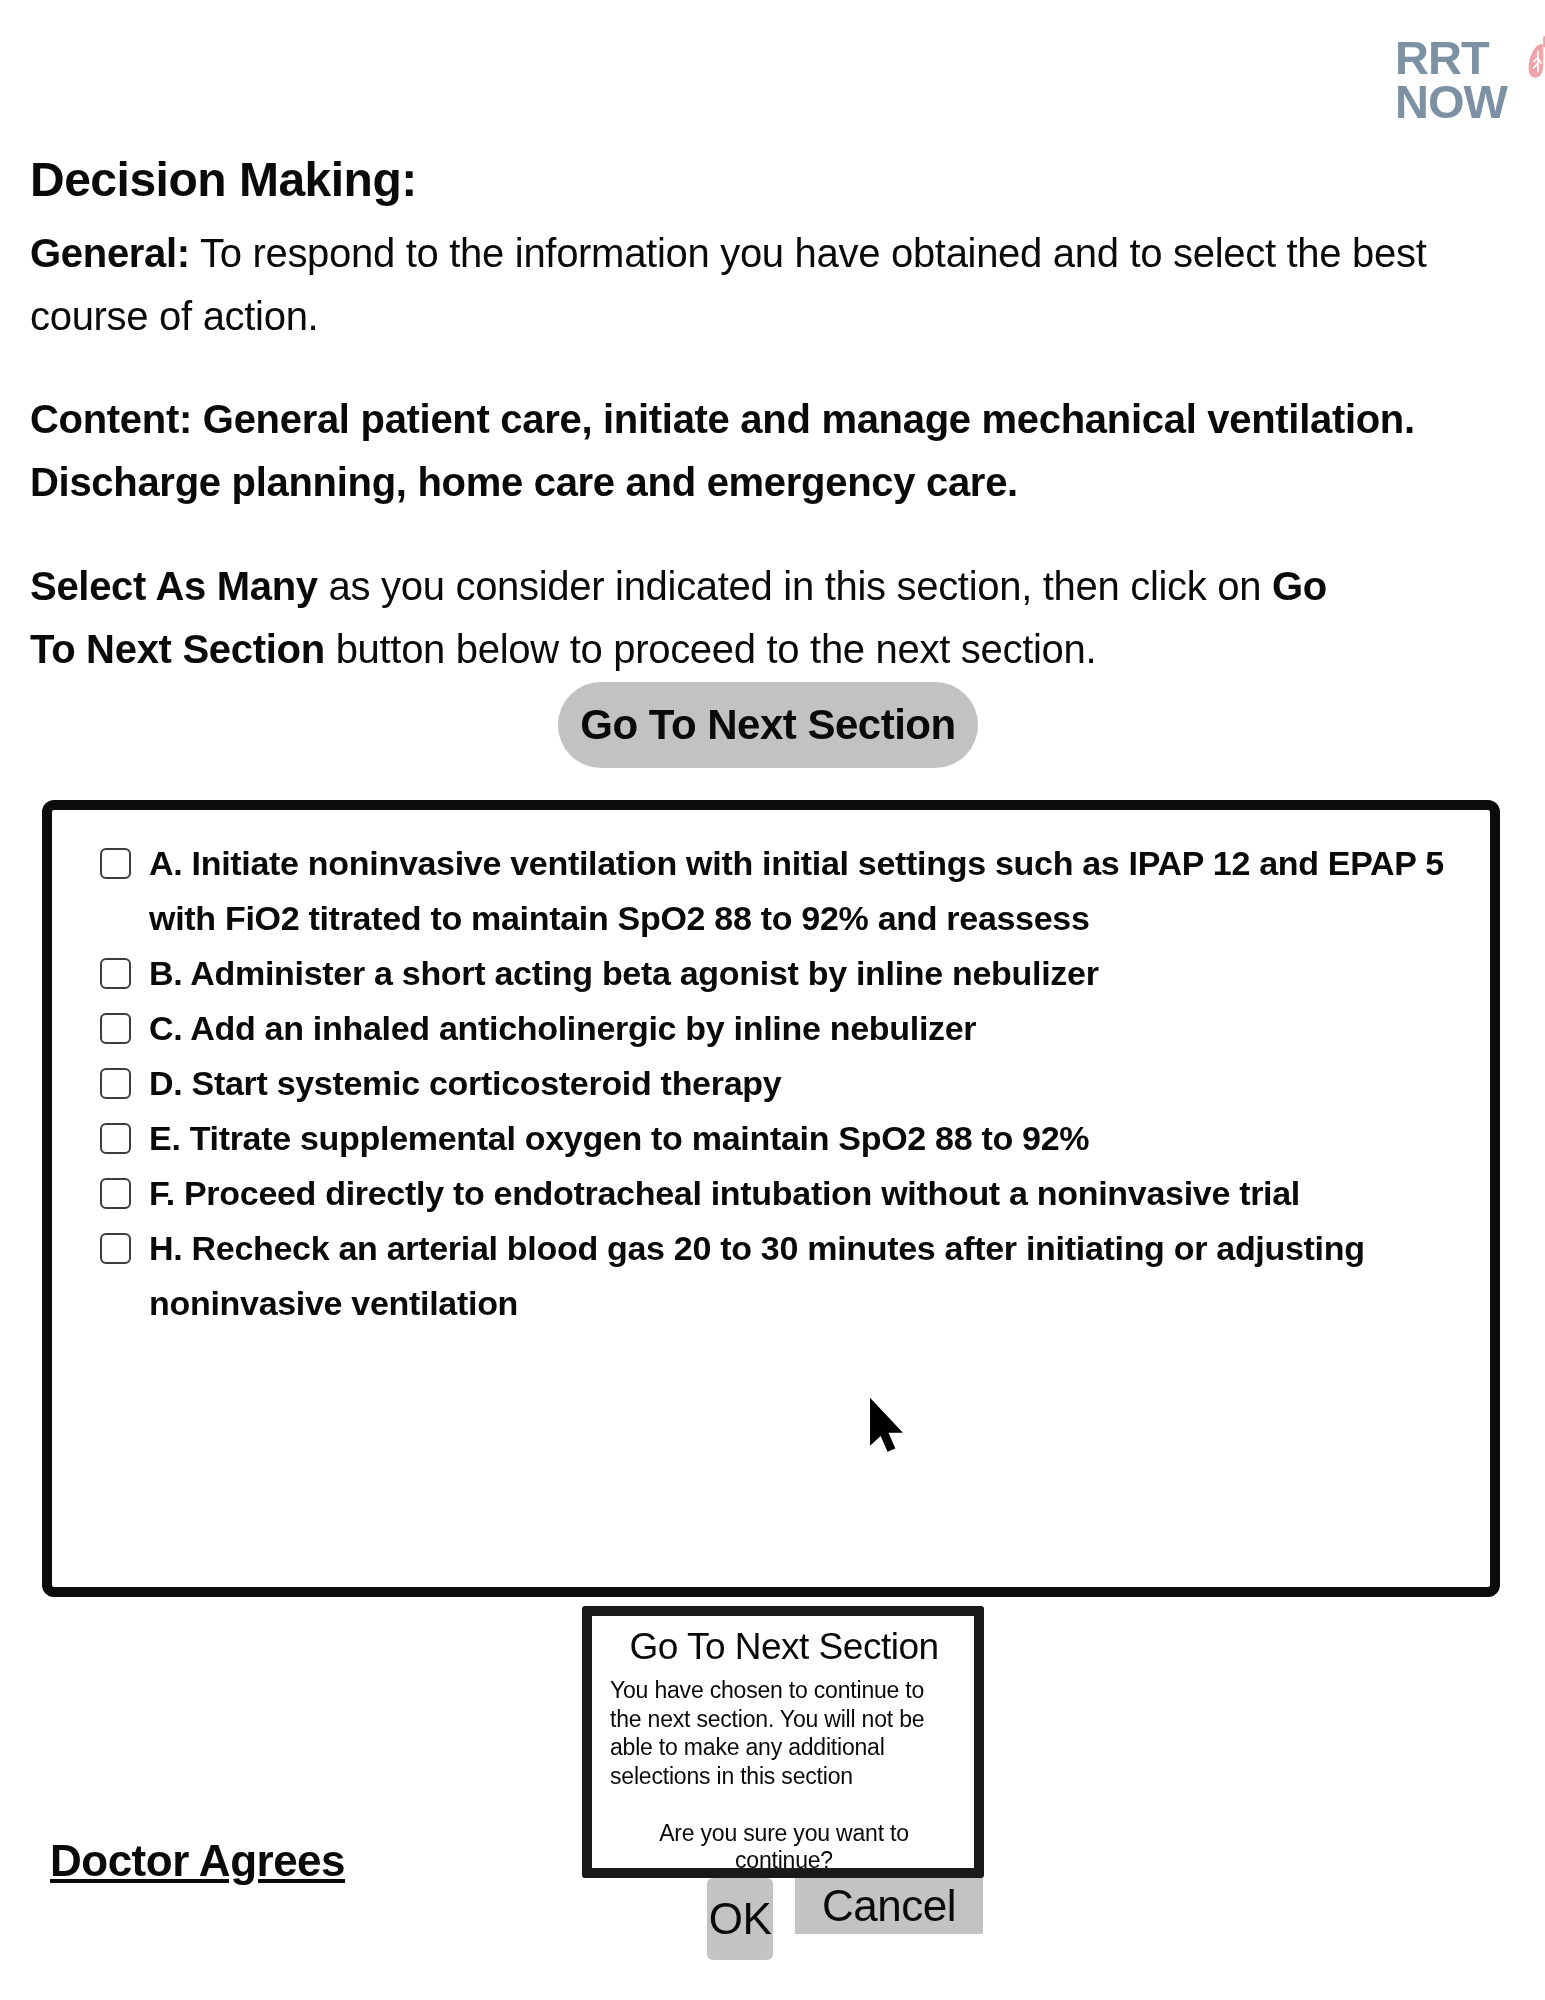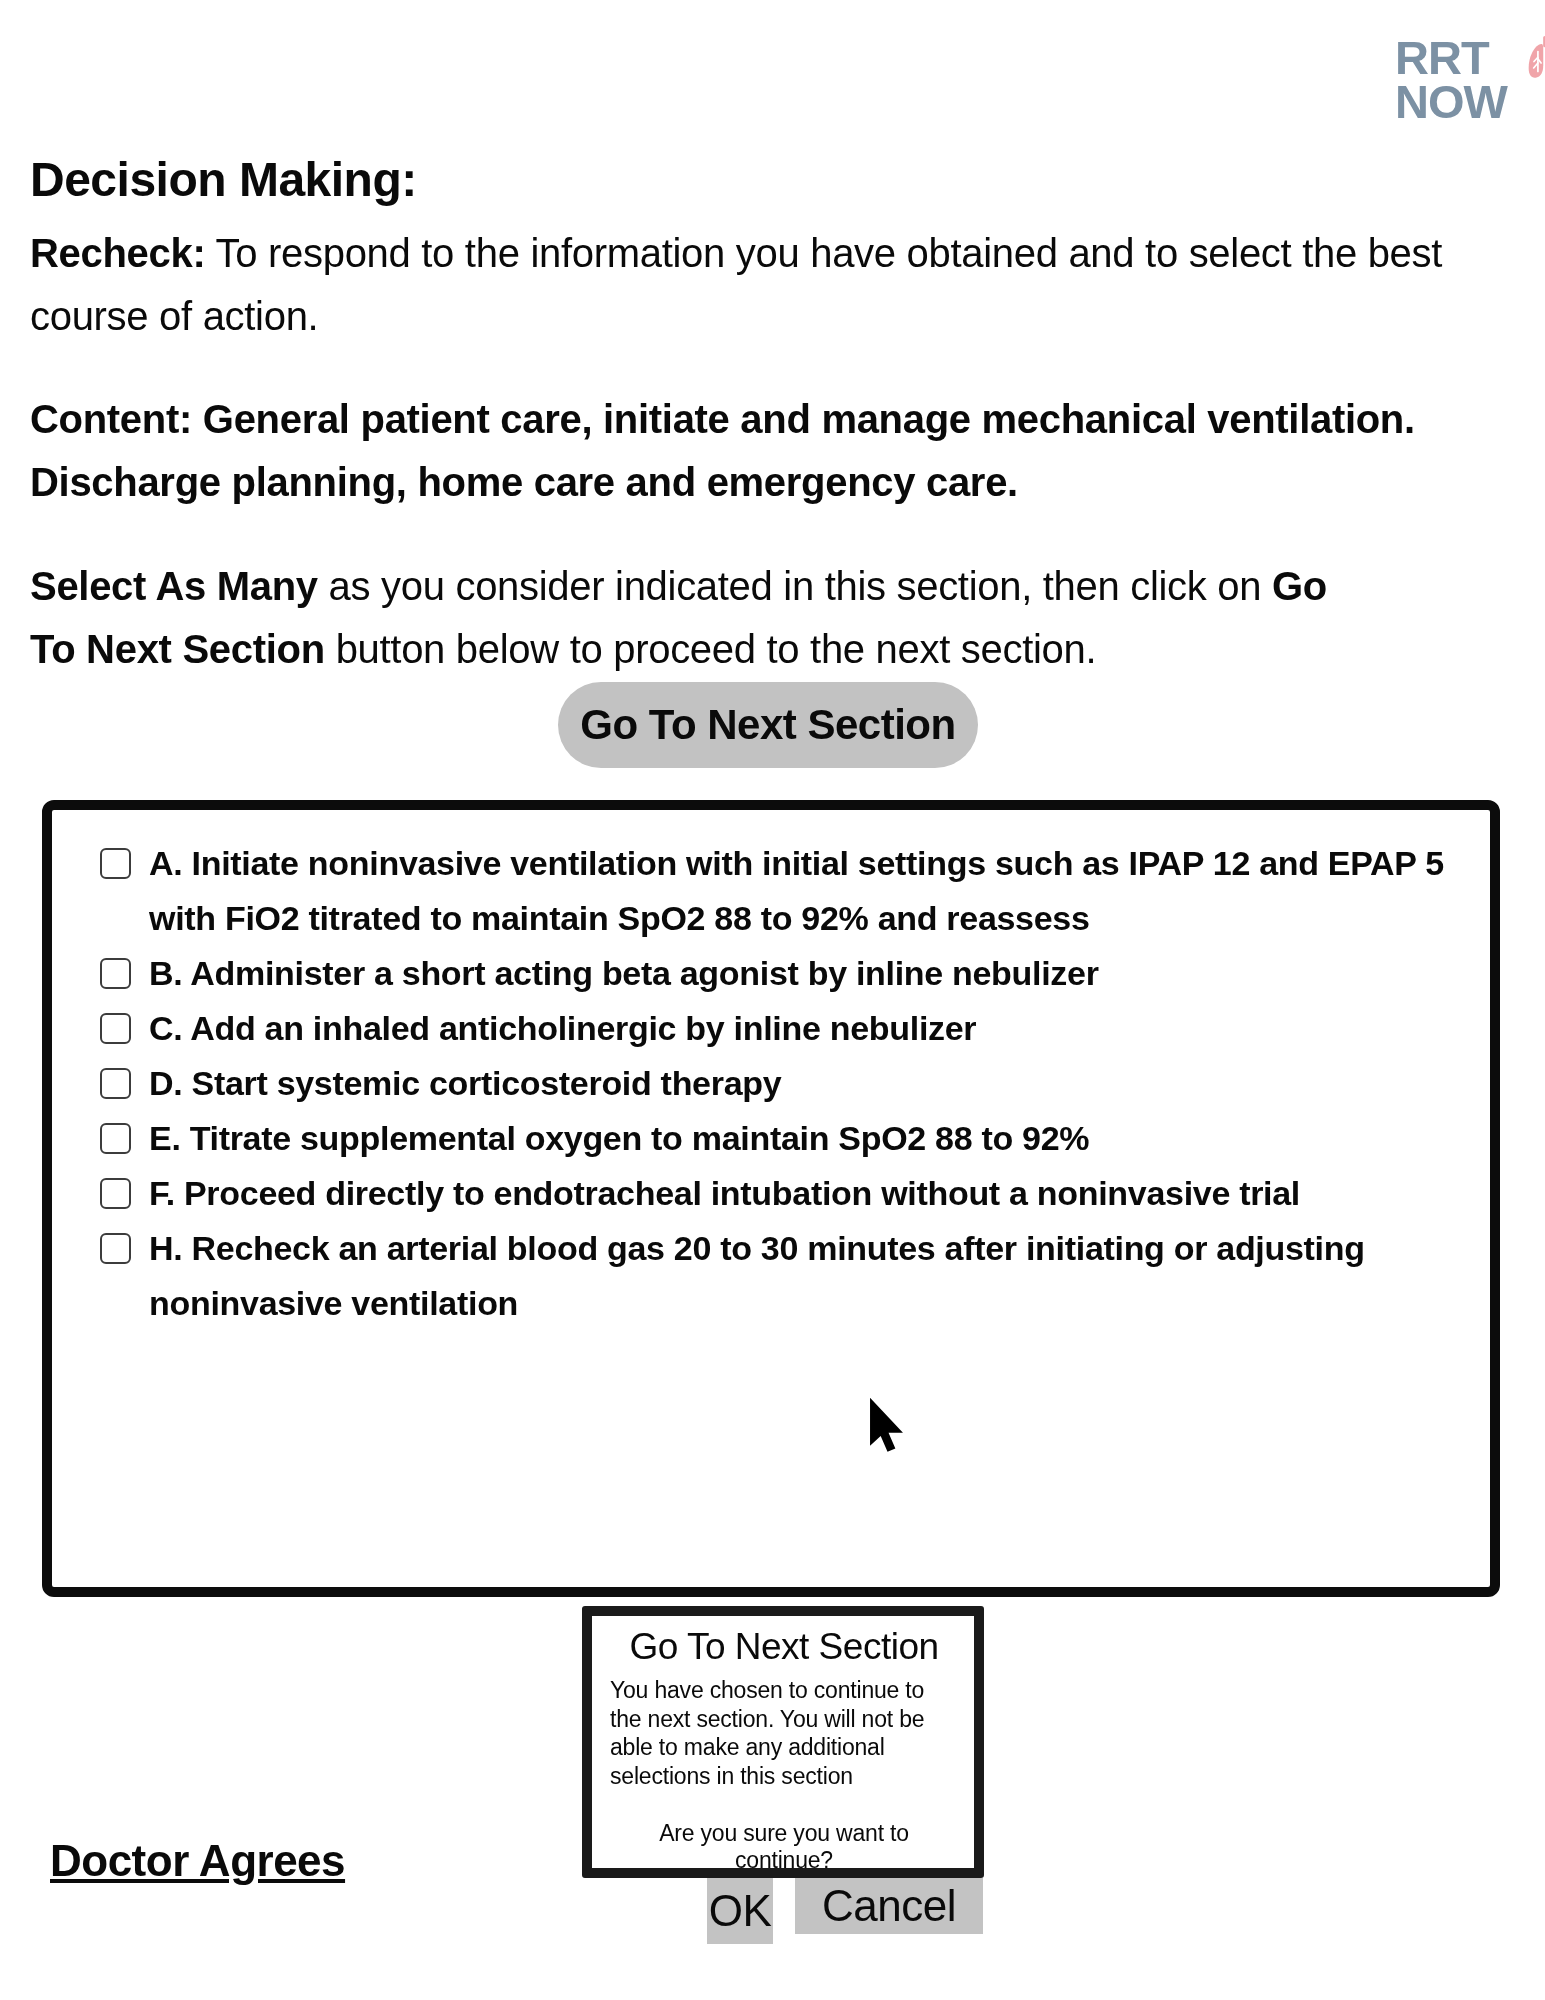--- a/index.html
+++ b/index.html
@@ -88,21 +88,21 @@
   .dialog-question { font-size: 23px; letter-spacing: -0.2px; margin-top: 30px; text-align: center; }
 
   .dialog-btn {
     position: absolute;
     background: #c3c3c3; border: none;
     font-family: "Liberation Sans", sans-serif;
     font-size: 44px; font-weight: normal; color: #0a0a0a;
     letter-spacing: -0.5px; cursor: pointer;
     display: flex; align-items: center; justify-content: center;
   }
-  .btn-ok     { left: 707px; top: 1878px; width: 66px;  height: 66px; }
+  .btn-ok     { left: 707px; top: 1878px; width: 66px;  height: 82px; border-radius: 6px; }
   .btn-cancel { left: 795px; top: 1878px; width: 188px; height: 56px; }
 
   
   .cursor { position: absolute; left: 867px; top: 1396px; width: 38px; height: 56px; }
 </style>
 </head>
 <body>
 
 <div class="logo">
   <div class="logo-row1">
@@ -123,21 +123,21 @@
         <path d="M42 38 L48 45"></path>
         <path d="M42 32 L37.5 38"></path>
       </g>
     </svg>
   </div>
   <span class="logo-word">NOW</span>
 </div>
 
 <h1 class="page-title">Decision Making:</h1>
 
-<p class="para para-purpose"><b>Recheck:</b><span> To respond to the information you have obtained and to select the best course of action.</span></p>
+<p class="para para-purpose"><b>General:</b><span> To respond to the information you have obtained and to select the best course of action.</span></p>
 
 <p class="para para-content"><b>Content:</b><span> General patient care, initiate and manage mechanical ventilation. Discharge planning, home care and emergency care.</span></p>
 
 <p class="para para-select"><b>Select As Many</b><span> as you consider indicated in this section, then click on </span><b>Go To Next Section</b><span> button below to proceed to the next section.</span></p>
 
 <button class="next-btn">Go To Next Section</button>
 
 <div class="options-box">
   <div>
       <div class="option-row">

